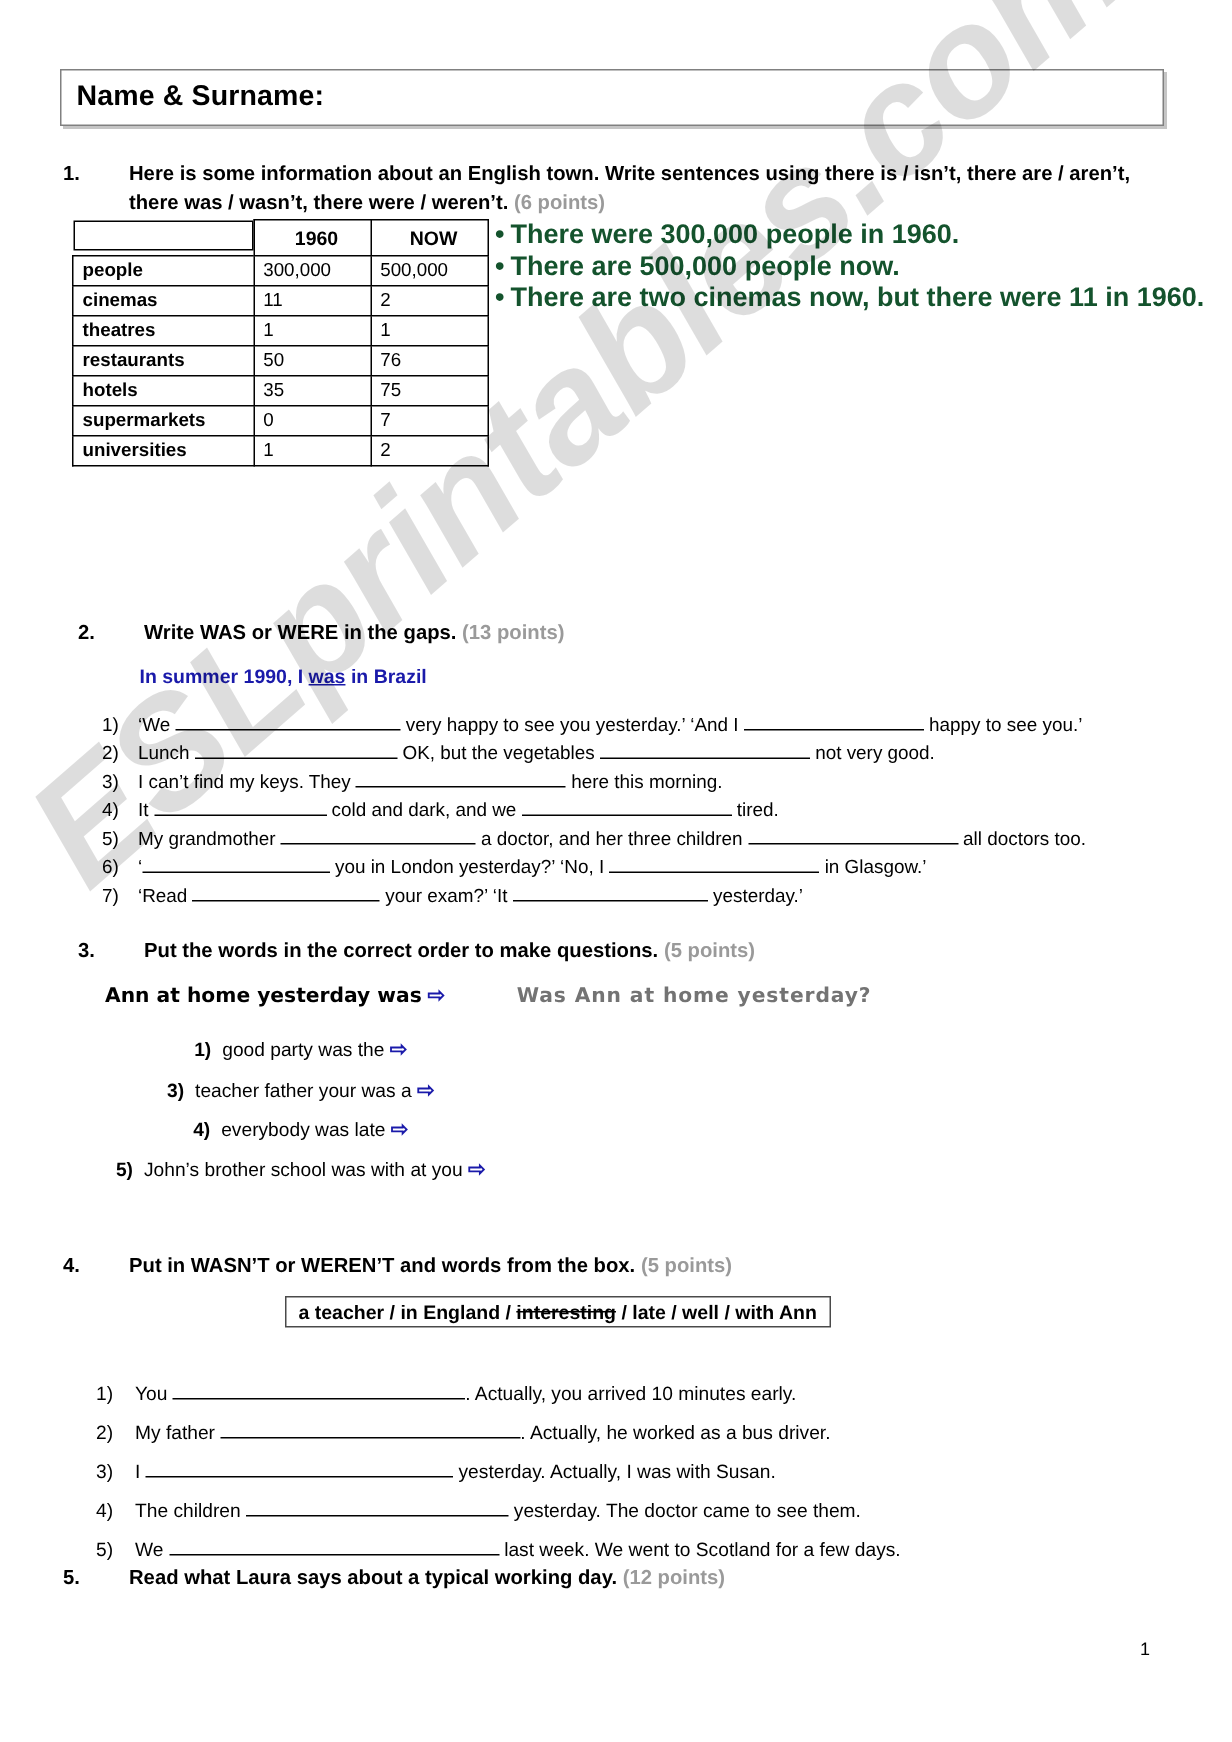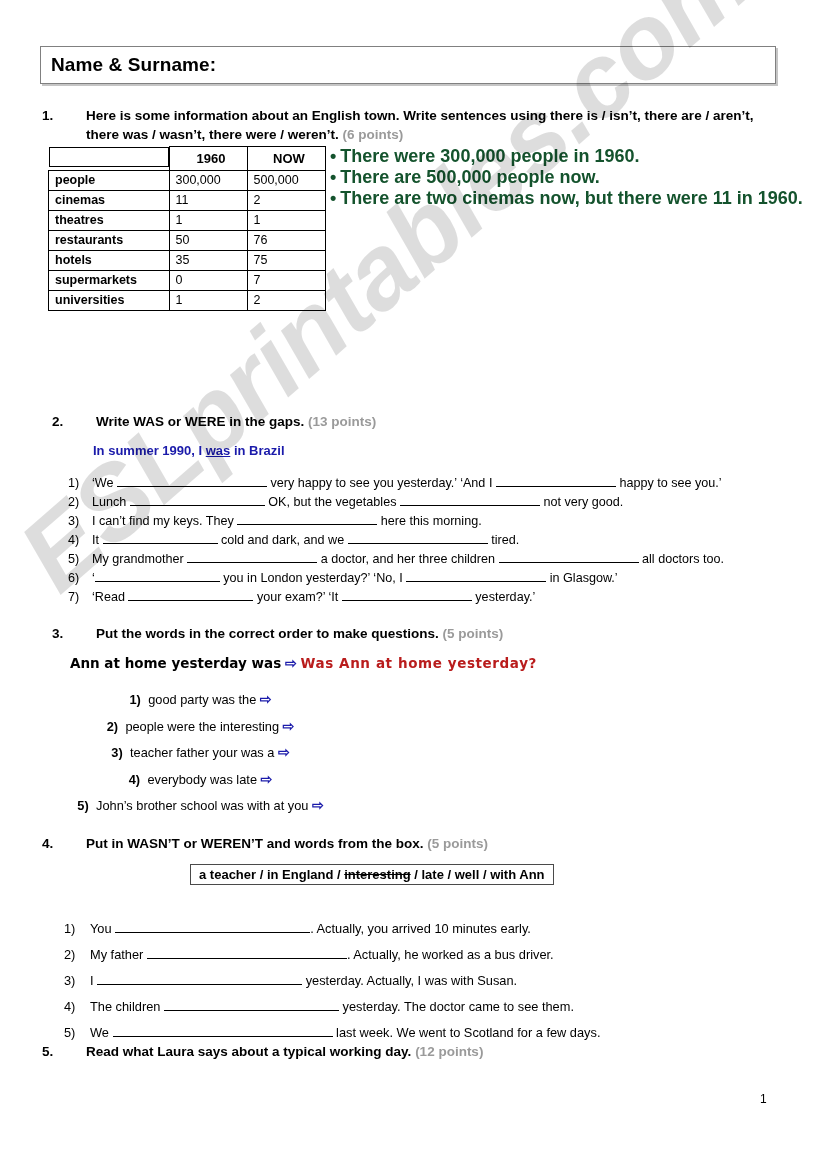--- a/index.html
+++ b/index.html
@@ -175,22 +175,23 @@
     left: 70px;
     top: 655px;
     font-size: 13.5px;
     white-space: nowrap;
   }
   .comic {
     font-family: "DejaVu Sans", sans-serif;
     font-weight: bold;
   }
   .ex3-answer {
-    color: #b91c1c;
+    color: #737373;
     letter-spacing: 0.6px;
+    margin-left: 44px;
   }
   .arrow {
     color: #1a1aaa;
     font-weight: bold;
     font-size: 14px;
   }
   .ex3-list {
     position: absolute;
     left: 70px;
     top: 686px;
@@ -356,21 +357,20 @@
   </div>
 
   <div class="ex3-example">
     <span class="comic">Ann at home yesterday was</span>
     <span class="arrow">⇨</span>
     <span class="comic ex3-answer">Was Ann at home yesterday?</span>
   </div>
 
   <div class="ex3-list" id="ex3-list">
       <div class="row"><span class="n">1)</span><span>good party was the </span><span class="arrow">⇨</span></div>
-      <div class="row"><span class="n">2)</span><span>people were the interesting </span><span class="arrow">⇨</span></div>
       <div class="row"><span class="n">3)</span><span>teacher father your was a </span><span class="arrow">⇨</span></div>
       <div class="row"><span class="n">4)</span><span>everybody was late </span><span class="arrow">⇨</span></div>
       <div class="row"><span class="n">5)</span><span>John’s brother school was with at you </span><span class="arrow">⇨</span></div>
     </div>
 
   <div class="ex-head" style="left:64px; top:834px; width:700px;">
     <span class="head-wrap">
       <span class="ex-num">4.</span><span class="htext">Put in WASN’T or WEREN’T and words from the box.</span>
       <span class="points">(5 points)</span>
     </span>

